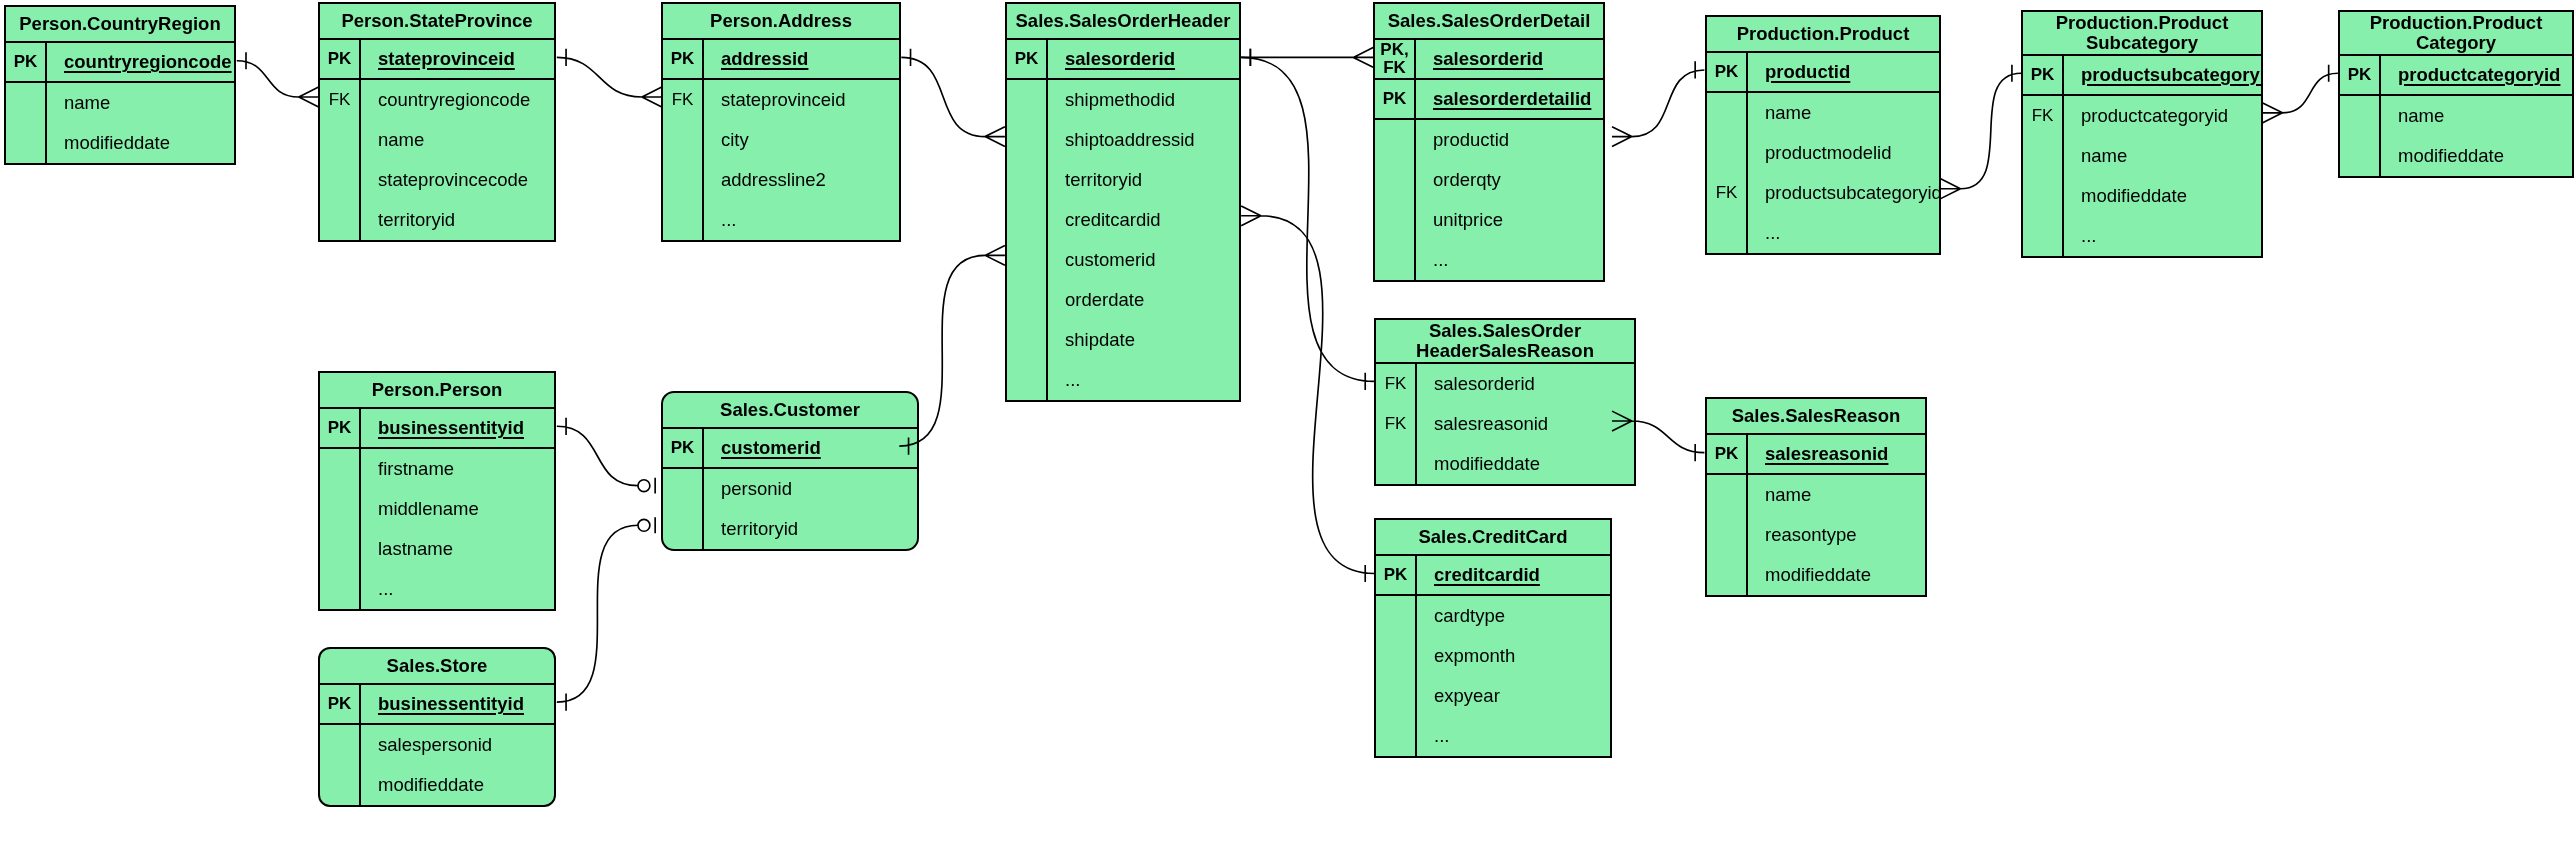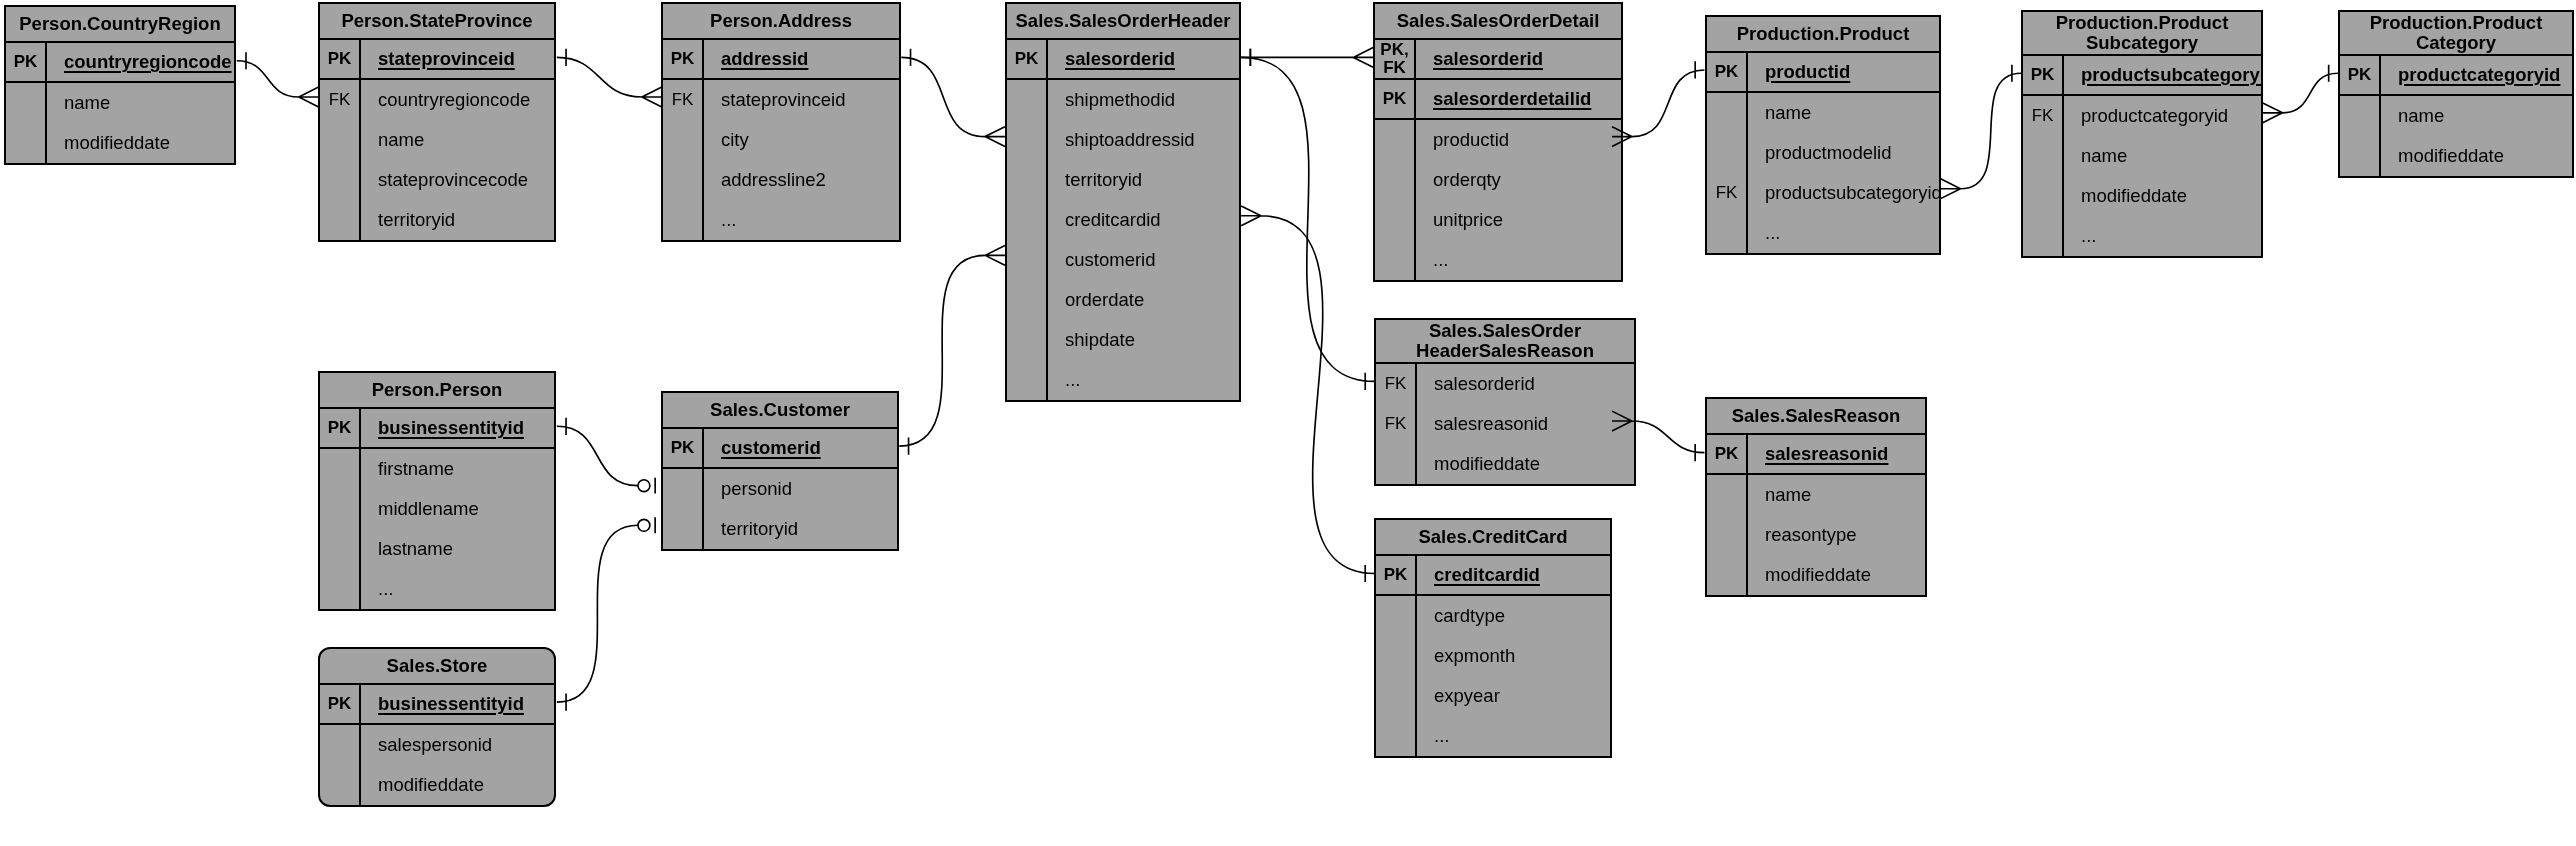--- a/index.html
+++ b/index.html
@@ -1,18 +1,18 @@
 <!DOCTYPE html>
 <html style="font-size:10.6px"><head>
 <meta charset="utf-8">
 <style>
   html,body{margin:0;padding:0;background:#ffffff;overflow:hidden;}
   body{width:2576px;height:846px;font-family:"Liberation Sans",sans-serif;}
   #canvas{position:relative;background:#ffffff;}
-  .entity{position:absolute;background:#a3a3a3;border:2px solid #000;box-sizing:border-box;}
+  .entity{position:absolute;background:#86efac;border:2px solid #000;box-sizing:border-box;}
   .entity-title{display:flex;align-items:center;justify-content:center;font-weight:bold;
     font-size:18.5px;line-height:20px;border-bottom:2px solid #000;white-space:pre-line;
     text-align:center;box-sizing:border-box;height:36px;}
   .entity-title.two-line{height:44px;}
   .row{display:flex;height:40px;box-sizing:border-box;}
   .row.key{border-bottom:2px solid #000;}
   .kcol{flex:0 0 41px;width:41px;border-right:2px solid #000;display:flex;align-items:center;
     justify-content:center;font-size:17px;line-height:18px;white-space:pre-line;text-align:center;
     box-sizing:border-box;}
   .kcol.pk{font-weight:bold;}
@@ -120,21 +120,21 @@
         </div>
         <div class="row">
           <div class="kcol"></div>
           <div class="fcol">shipdate</div>
         </div>
         <div class="row">
           <div class="kcol"></div>
           <div class="fcol">...</div>
         </div>
       </div>
-      <div class="entity" style="left: 1373px; top: 2px; width: 250px;">
+      <div class="entity" style="left: 1373px; top: 2px; width: 232px;">
         <div class="entity-title">Sales.SalesOrderDetail</div>
         <div class="row key">
           <div class="kcol pk">PK,
 FK</div>
           <div class="fcol keyfield">salesorderid</div>
         </div>
         <div class="row key">
           <div class="kcol pk">PK</div>
           <div class="fcol keyfield">salesorderdetailid</div>
         </div>
@@ -234,21 +234,21 @@
         </div>
         <div class="row">
           <div class="kcol"></div>
           <div class="fcol">lastname</div>
         </div>
         <div class="row">
           <div class="kcol"></div>
           <div class="fcol">...</div>
         </div>
       </div>
-      <div class="entity" style="left: 661px; top: 391px; width: 238px;">
+      <div class="entity" style="left: 661px; top: 391px; width: 258px; border-radius: 13px;">
         <div class="entity-title">Sales.Customer</div>
         <div class="row key">
           <div class="kcol pk">PK</div>
           <div class="fcol keyfield">customerid</div>
         </div>
         <div class="row">
           <div class="kcol"></div>
           <div class="fcol">personid</div>
         </div>
         <div class="row">

